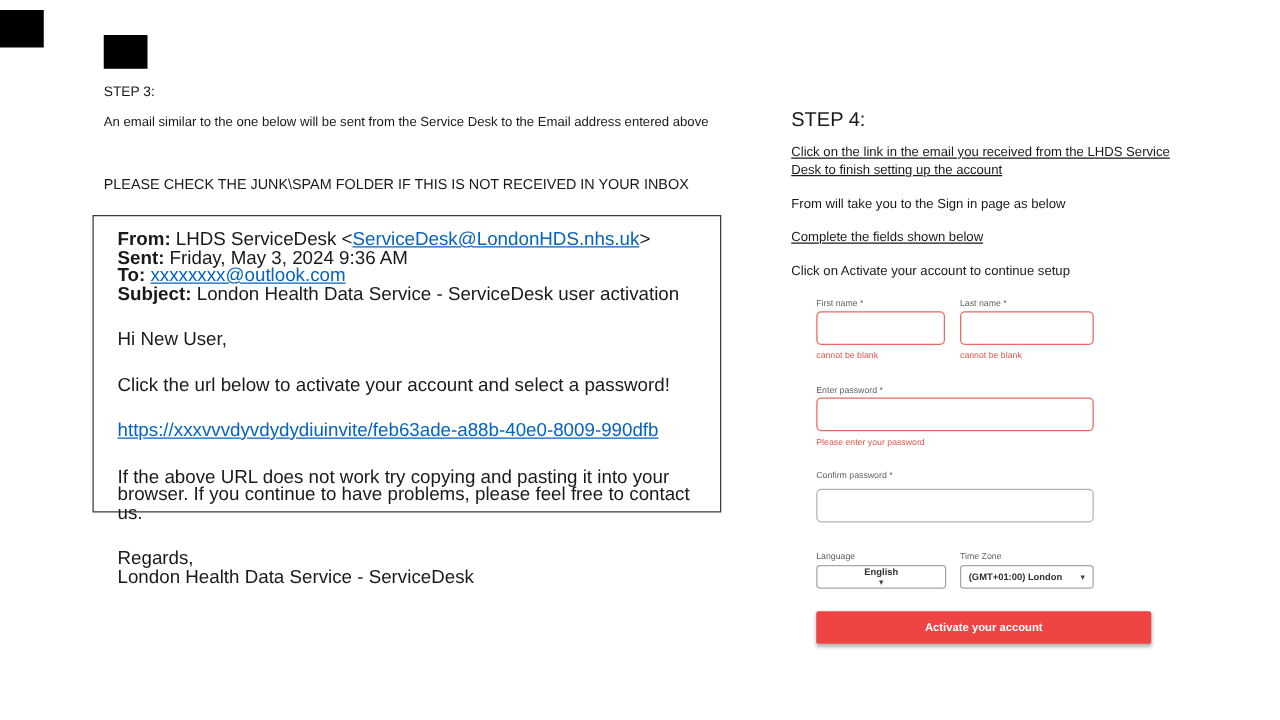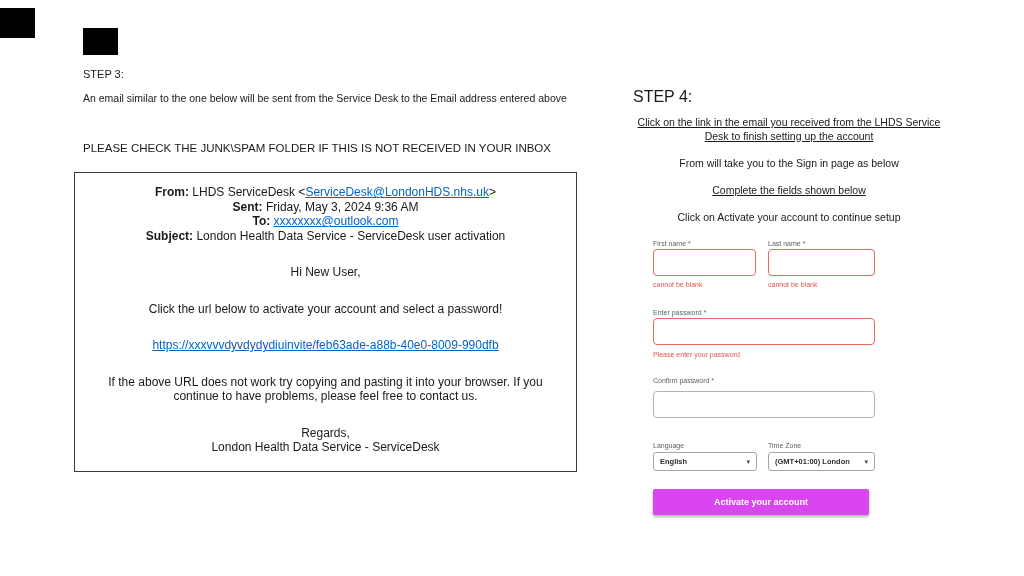--- a/index.html
+++ b/index.html
@@ -1,32 +1,32 @@
 <!DOCTYPE html>
 <html><head>
 <meta charset="utf-8">
 <style>
-  * { box-sizing: border-box; margin: 0; padding: 0; text-align: center; }
+  * { box-sizing: border-box; margin: 0; padding: 0; }
   html, body { background: #ffffff; }
   body { font-family: "Liberation Sans", sans-serif; color: #1a1a1a; }
   .slide { position: relative; width: 1024px; height: 576px; background: #ffffff; overflow: hidden; }
 
   .logo { position: absolute; background: #000000; }
   .logo-1 { left: 0; top: 8px; width: 35px; height: 30px; }
   .logo-2 { left: 83px; top: 28px; width: 35px; height: 27px; }
 
   
   .step-heading { position: absolute; font-size: 11px; color: #1a1a1a; }
   .step3 { left: 83px; top: 68px; }
   .intro { position: absolute; left: 83px; top: 92px; font-size: 10.5px; white-space: nowrap; }
   .warning { position: absolute; left: 83px; top: 142px; font-size: 11.5px; font-weight: normal; white-space: nowrap; }
 
   .email-box {
-    position: absolute; left: 74px; top: 172px; width: 503px; height: 300px;
-    border: 1px solid #3c3c3c; padding: 12px 19px; font-size: 12px; line-height: 14.5px;
+    position: absolute; left: 74px; top: 172px; width: 503px; height: 238px;
+    border: 1px solid #3c3c3c; padding: 12px 19px; font-size: 15px; line-height: 14.5px;
     background: #ffffff;
   }
   .email-box p { margin: 0; }
   .email-box p.gap { margin-top: 22px; }
   .email-box b { font-weight: bold; }
   a.link { color: #0563c1; text-decoration: underline; cursor: pointer; }
 
   
   .step4 { left: 633px; top: 88px; font-size: 16px; }
   .rp { position: absolute; left: 633px; width: 312px; font-size: 10.5px; line-height: 13.5px; }
@@ -45,22 +45,22 @@
   .f-input.red { border: 1.5px solid #e8695f; }
   .f-input.gray { border: 1px solid #b3b3b3; }
   .f-err { position: absolute; font-size: 7px; color: #e0554a; white-space: nowrap; }
   .f-select {
     position: absolute; height: 19px; border: 1px solid #a6a6a6; border-radius: 3px;
     display: flex; align-items: center; justify-content: space-between; padding: 0 6px;
     font-size: 7.5px; font-weight: 700; color: #2f2f2f; background: #ffffff; cursor: pointer;
   }
   .f-select .chev { font-size: 7px; font-weight: 400; color: #444444; }
   .activate-btn {
-    position: absolute; left: 0; top: 254px; width: 216px; height: 26px;
-    background: #d946ef; color: #ffffff; border: none; border-radius: 2px;
+    position: absolute; left: 0; top: 254px; width: 268px; height: 26px;
+    background: #ef4444; color: #ffffff; border: none; border-radius: 2px;
     font-family: inherit; font-size: 9px; font-weight: 700; cursor: pointer;
     box-shadow: 0 2px 3px rgba(0,0,0,0.3);
   }
 </style>
 </head>
 <body>
 
 <div class="slide">
 
   <div class="logo logo-1"></div>
@@ -99,21 +99,21 @@
     <div class="f-err" style="left:115px; top:46px;">cannot be blank</div>
 
     <div class="f-label" style="left:0; top:74px;">Enter password *</div>
     <input class="f-input red" type="password" style="left: 0px; top: 83px; width: 222px;">
     <div class="f-err" style="left:0; top:116px;">Please enter your password</div>
 
     <div class="f-label" style="left:0; top:142px;">Confirm password *</div>
     <input class="f-input gray" type="password" style="left: 0px; top: 156px; width: 222px;">
 
     <div class="f-label" style="left:0; top:207px;">Language</div>
-    <div class="f-select" style="left:0; top:217px; width:104px;">
+    <div class="f-select" style="left:0; top:217px; width:104px;flex-direction:column;">
       <span>English</span>
       <span class="chev">▾</span>
     </div>
     <div class="f-label" style="left:115px; top:207px;">Time Zone</div>
     <div class="f-select" style="left:115px; top:217px; width:107px;">
       <span>(GMT+01:00) London</span>
       <span class="chev">▾</span>
     </div>
 
     <button class="activate-btn">Activate your account</button>

